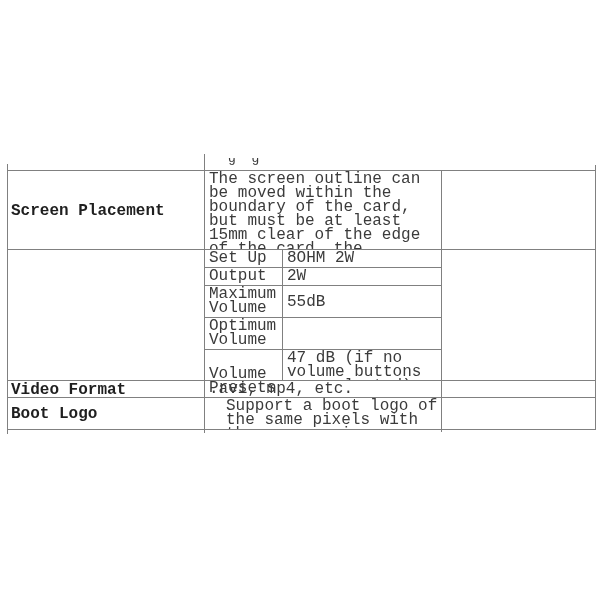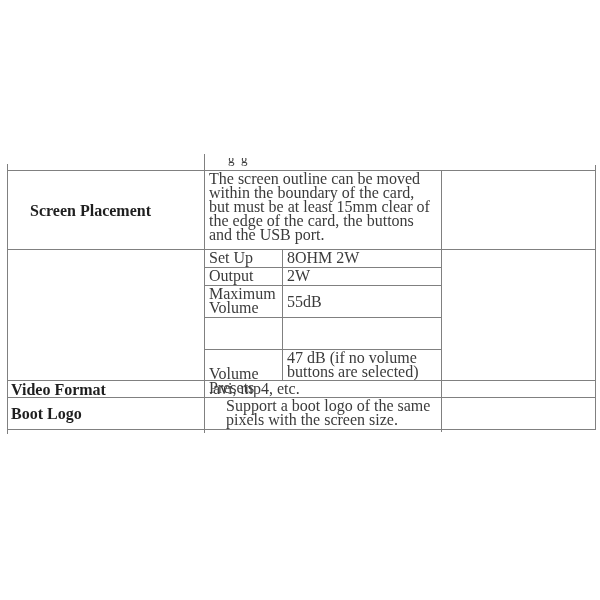--- a/index.html
+++ b/index.html
@@ -5,21 +5,21 @@
   html, body {
     margin: 0;
     padding: 0;
     background: #ffffff;
   }
   .page {
     position: relative;
     width: 600px;
     height: 440px;
     background: var(--page-bg, #ffffff);
-    font-family: Liberation Serif, serif;
+    font-family: Liberation Mono, monospace;
     overflow: hidden;
     border-radius: 19px;
   }
   
   .hline, .vline {
     position: absolute;
     background: var(--border-color, #808080);
   }
   .hline { height: 1px; }
   .vline { width: 1px; }
@@ -89,34 +89,35 @@
   <div class="hline" style="left:204px; top:285px; width:237px;"></div>
   <div class="hline" style="left:204px; top:317px; width:237px;"></div>
   <div class="hline" style="left:204px; top:349px; width:237px;"></div>
 
   <div class="vline" style="left:7px;   top:170px; height:259px;"></div>
   <div class="vline" style="left:204px; top:170px; height:259px;"></div>
   <div class="vline" style="left:282px; top:249px; height:131px;"></div>
   <div class="vline" style="left:441px; top:170px; height:259px;"></div>
   <div class="vline" style="left:595px; top:170px; height:259px;"></div>
 
-  <div class="cell label" style="left:8px; top:171px; width:196px; height:78px;margin-left:19px;">Screen Placement</div>
+  <div class="cell label" style="left:8px; top:171px; width:196px; height:78px;">Screen Placement</div>
   <div class="cell" style="left:205px; top:171px; width:236px; height:78px;">The screen outline can be moved within the boundary of the card, but must be at least 15mm clear of the edge of the card, the buttons and the USB port.</div>
   <div class="cell" style="left:442px; top:171px; width:153px; height:78px;"></div>
 
 
   <div class="cell" style="left:205px; top:250px; width:77px; height:17px;">Set Up</div>
   <div class="cell" style="left:283px; top:250px; width:158px; height:17px;">8OHM 2W</div>
 
   <div class="cell" style="left:205px; top:268px; width:77px; height:17px;">Output</div>
   <div class="cell" style="left:283px; top:268px; width:158px; height:17px;">2W</div>
 
   <div class="cell" style="left:205px; top:286px; width:77px; height:31px;">Maximum Volume</div>
   <div class="cell vcenter" style="left:283px; top:286px; width:158px; height:31px;">55dB</div>
 
+  <div class="cell" style="left:205px; top:318px; width:77px; height:31px;">Optimum Volume</div>
 
   <div class="cell" style="left:205px; top:350px; width:77px; height:30px;margin-top:16px;">Volume Presets</div>
   <div class="cell" style="left:283px; top:350px; width:158px; height:30px;">47 dB (if no volume buttons are selected)</div>
 
   <div class="cell" style="left:442px; top:250px; width:153px; height:130px;"></div>
 
   <div class="cell label" style="left:8px; top:381px; width:196px; height:16px;">Video Format</div>
   <div class="cell" style="left:205px; top:381px; width:236px; height:16px;">.avi, mp4, etc.</div>
   <div class="cell" style="left:442px; top:381px; width:153px; height:16px;"></div>
 

